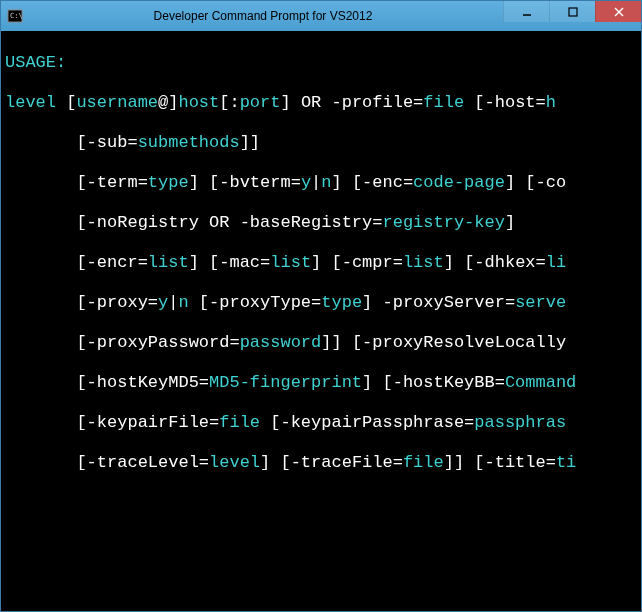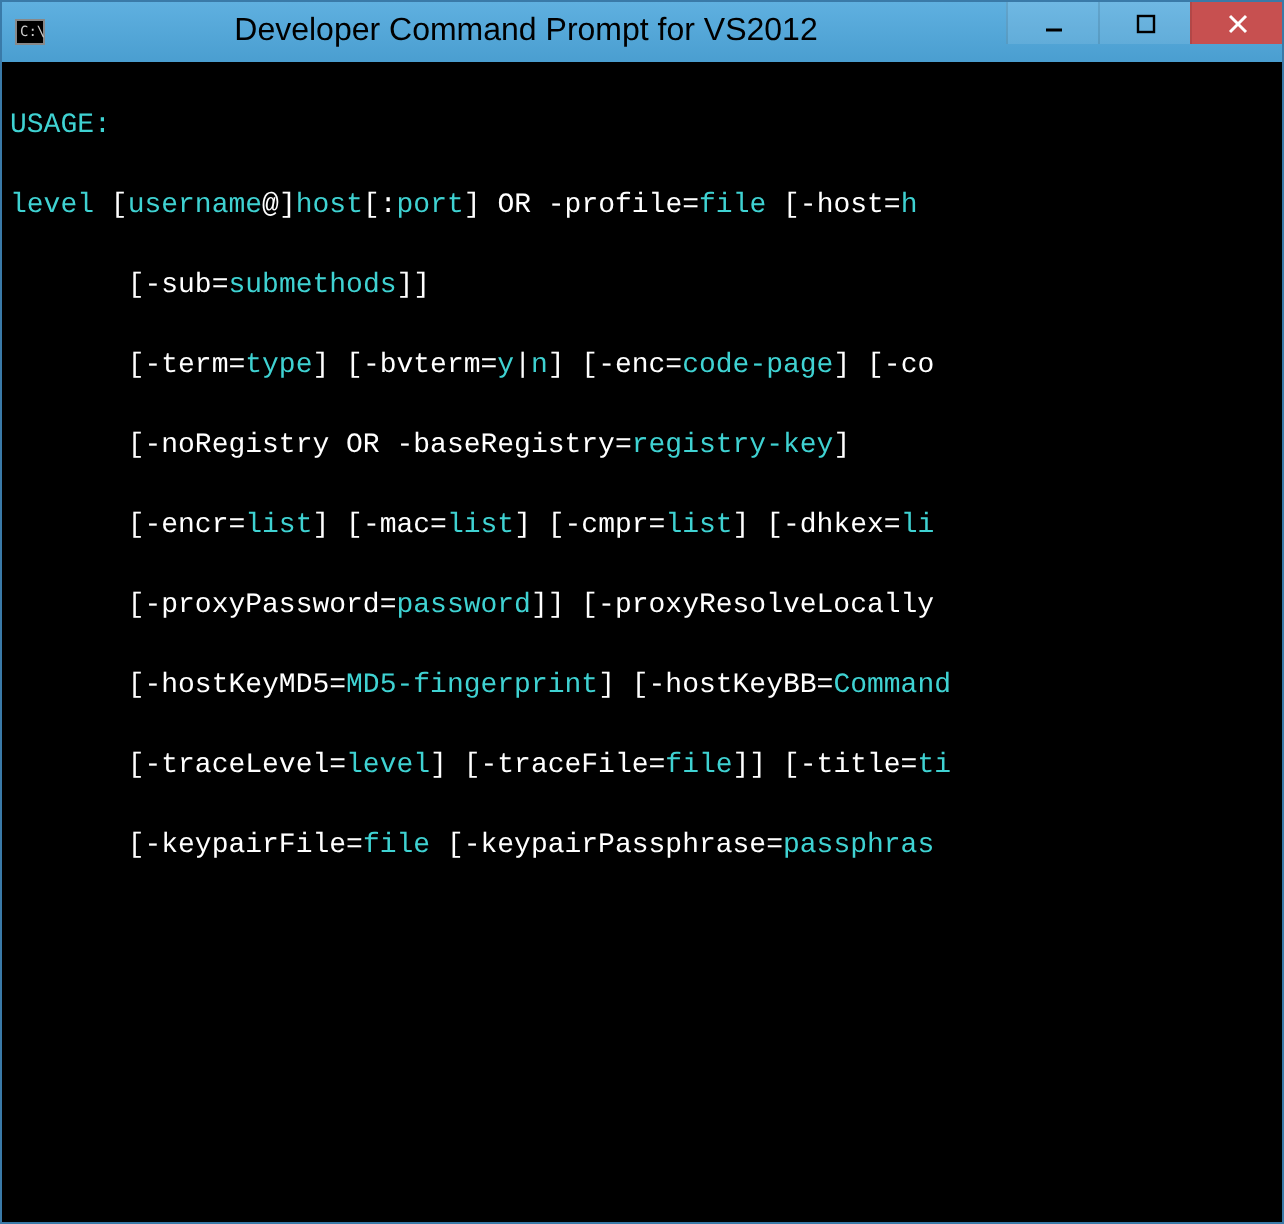--- a/index.html
+++ b/index.html
@@ -31,21 +31,21 @@
     height: 16px;
     display: flex;
     align-items: center;
     justify-content: center;
   }
   .title-icon svg { width: 16px; height: 16px; }
   .title-text {
     flex: 1;
     text-align: center;
     font-family: "Segoe UI", Tahoma, sans-serif;
-    font-size: 16px;
+    font-size: 12px;
     color: #000;
     padding-right: 138px;
   }
   .win-controls {
     position: absolute;
     right: 0;
     top: 0;
     height: 21px;
     display: flex;
   }
@@ -63,21 +63,21 @@
   }
   .win-btn.close {
     background: #c75050;
     color: #fff;
   }
   .win-btn svg { width: 10px; height: 10px; }
   .terminal {
     flex: 1;
     background: #000;
     color: #fff;
-    font-size: 14px;
+    font-size: 17px;
     line-height: 20px;
     padding: 2px 4px;
     overflow: hidden;
     white-space: pre;
     font-family: Consolas, "Courier New", monospace;
   }
   .w { color: #ffffff; }
   .c { color: #3fd2d2; }
   .line { display: block; white-space: pre; }
 </style>
@@ -113,24 +113,25 @@
     </div>
   </div>
 
   <div class="terminal">
 <span class="line"><span class="c">USAGE:</span></span>
 <span class="line"><span class="c">level</span><span> </span><span class="w">[</span><span class="c">username</span><span class="w">@]</span><span class="c">host</span><span class="w">[:</span><span class="c">port</span><span class="w">] OR -profile=</span><span class="c">file</span><span class="w"> [-host=</span><span class="c">h</span></span>
 <span class="line"><span>       </span><span class="w">[-sub=</span><span class="c">submethods</span><span class="w">]]</span></span>
 <span class="line"><span>       </span><span class="w">[-term=</span><span class="c">type</span><span class="w">] [-bvterm=</span><span class="c">y</span><span class="w">|</span><span class="c">n</span><span class="w">] [-enc=</span><span class="c">code-page</span><span class="w">] [-co</span></span>
 <span class="line"><span>       </span><span class="w">[-noRegistry OR -baseRegistry=</span><span class="c">registry-key</span><span class="w">]</span></span>
 <span class="line"><span>       </span><span class="w">[-encr=</span><span class="c">list</span><span class="w">] [-mac=</span><span class="c">list</span><span class="w">] [-cmpr=</span><span class="c">list</span><span class="w">] [-dhkex=</span><span class="c">li</span></span>
+<span class="line"><span>       </span><span class="w">[-proxy=</span><span class="c">y</span><span class="w">|</span><span class="c">n</span><span class="w"> [-proxyType=</span><span class="c">type</span><span class="w">] -proxyServer=</span><span class="c">serve</span></span>
 <span class="line"><span>       </span><span class="w">[-proxyPassword=</span><span class="c">password</span><span class="w">]] [-proxyResolveLocally</span></span>
 <span class="line"><span>       </span><span class="w">[-hostKeyMD5=</span><span class="c">MD5-fingerprint</span><span class="w">] [-hostKeyBB=</span><span class="c">Command</span></span>
+<span class="line"><span>       </span><span class="w">[-keypairFile=</span><span class="c">file</span><span class="w"> [-keypairPassphrase=</span><span class="c">passphras</span></span>
 <span class="line"><span>       </span><span class="w">[-traceLevel=</span><span class="c">level</span><span class="w">] [-traceFile=</span><span class="c">file</span><span class="w">]] [-title=</span><span class="c">ti</span></span>
-<span class="line"><span>       </span><span class="w">[-keypairFile=</span><span class="c">file</span><span class="w"> [-keypairPassphrase=</span><span class="c">passphras</span></span>
 
 
 
 
 
 
 
 
 
   </div>

